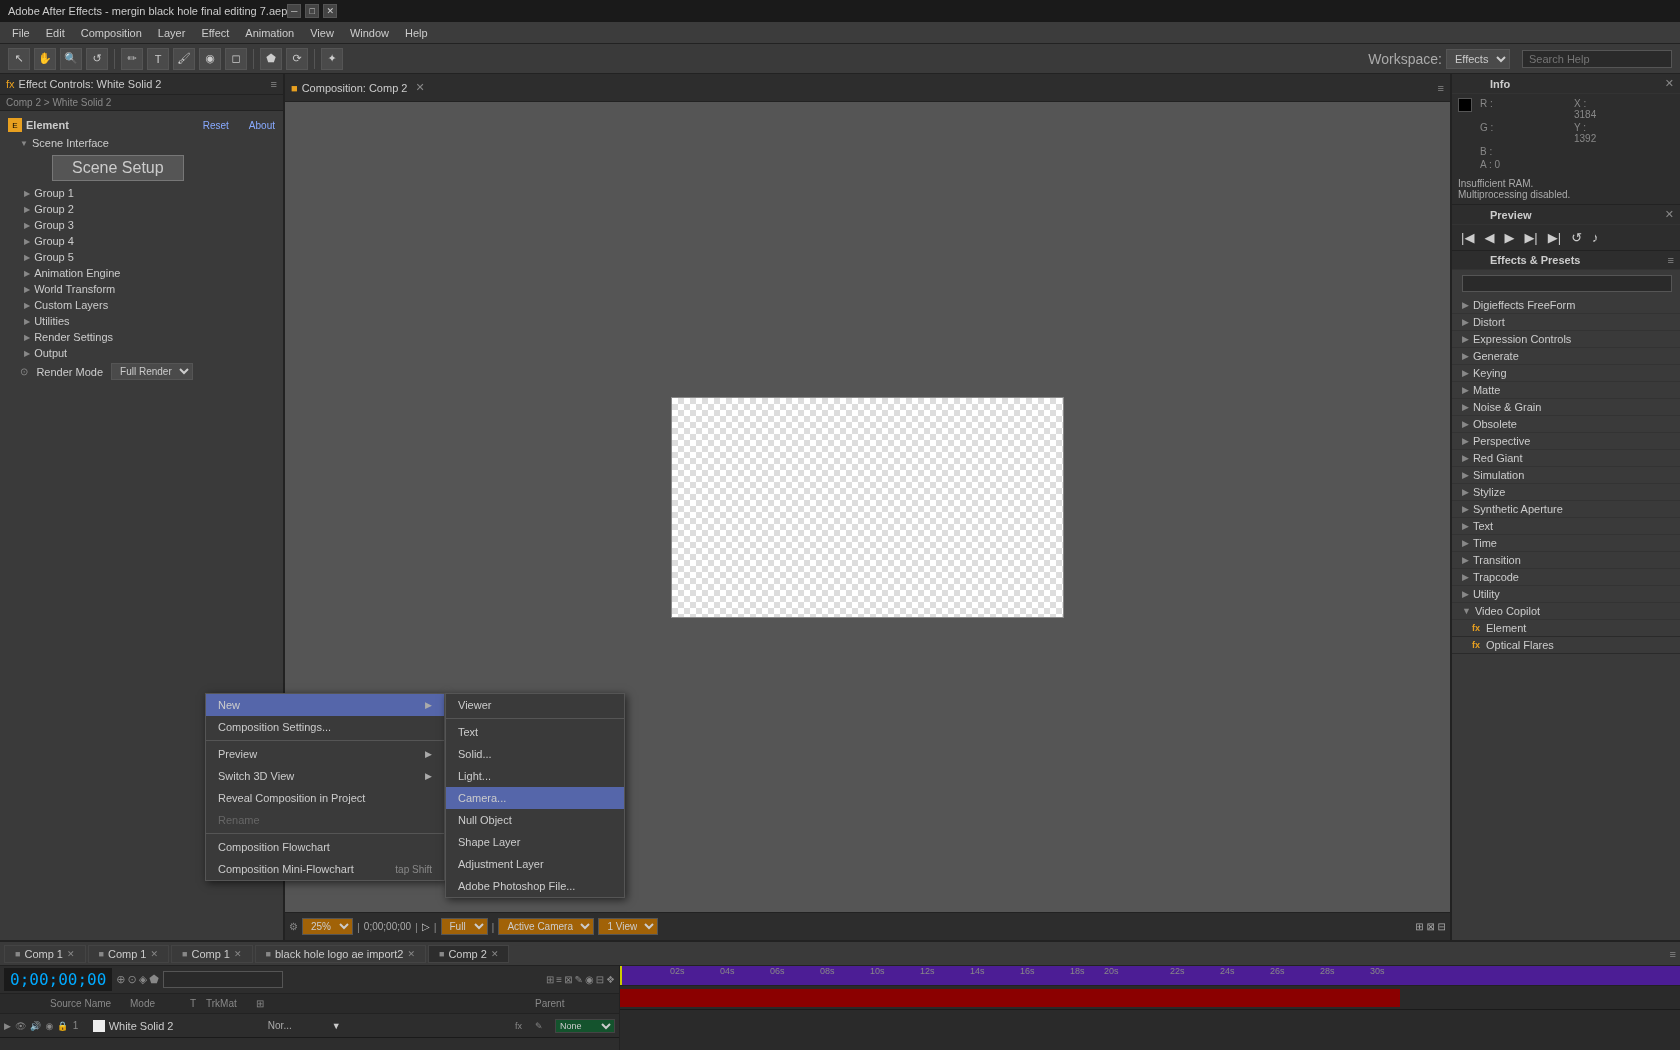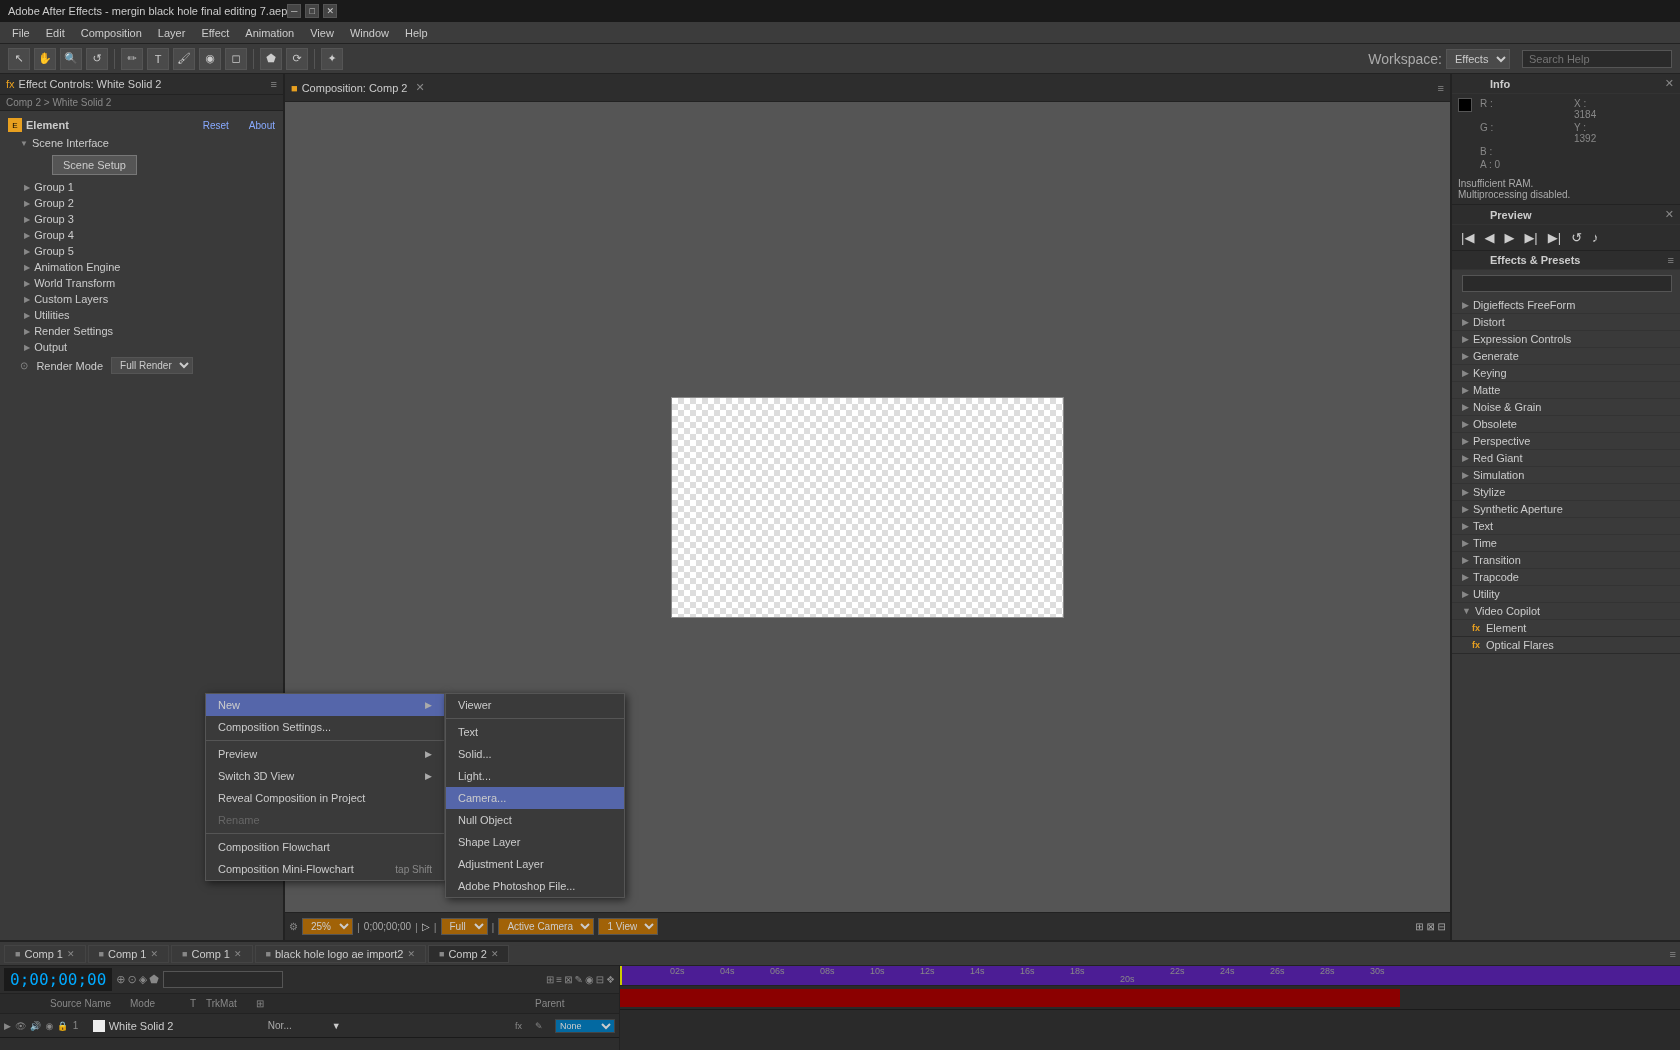--- a/index.html
+++ b/index.html
@@ -127,22 +127,22 @@
       cursor: pointer;
       display: flex;
       align-items: center;
       gap: 4px;
     }
     .tree-arrow { font-size: 8px; color: #888; }
     .scene-setup-btn {
       background: #555;
       border: 1px solid #777;
       color: #ccc;
-      padding: 3px 10px;
-      font-size: 11px;
+      padding: 3px 19px;
+      font-size: 16px;
       cursor: pointer;
       margin: 4px 0 4px 24px;
     }
     .tree-group {
       padding: 2px 4px 2px 20px;
       font-size: 11px;
       cursor: pointer;
       display: flex;
       align-items: center;
       gap: 4px;
@@ -850,21 +850,21 @@
           <span style="font-size:9px; color:#888; cursor:pointer;">◉</span>
           <span style="font-size:9px; color:#888; cursor:pointer;">🔒</span>
           <span class="layer-num">1</span>
           <div class="layer-color" style="background:#eee;"></div>
           <span class="layer-name">White Solid 2</span>
           <span class="layer-mode">Nor...</span>
           <span style="width:20px; font-size:9px;">▼</span>
           <span style="flex:1;"></span>
           <span style="width:16px; font-size:9px; color:#888;">fx</span>
           <span style="width:16px; font-size:9px; color:#888;">✎</span>
-          <select style="width:60px; background:#0369a1; border:1px solid #444; color:#ccc; font-size:9px;">
+          <select style="width:60px; background:#14532d; border:1px solid #444; color:#ccc; font-size:9px;">
             <option>None</option>
           </select>
         </div>
       </div>
     </div>
     <div id="timeline-right">
       <div id="timeline-ruler">
         <div class="ruler-mark" style="left:0px;">
             <span></span>
           </div>
@@ -888,21 +888,21 @@
           </div>
         <div class="ruler-mark" style="left:350px;">
             <span>14s</span>
           </div>
         <div class="ruler-mark" style="left:400px;">
             <span>16s</span>
           </div>
         <div class="ruler-mark" style="left:450px;">
             <span>18s</span>
           </div>
-        <div class="ruler-mark" style="left:500px;margin-top:8px;">
+        <div class="ruler-mark" style="left:484px;">
             <span>20s</span>
           </div>
         <div class="ruler-mark" style="left:550px;">
             <span>22s</span>
           </div>
         <div class="ruler-mark" style="left:600px;">
             <span>24s</span>
           </div>
         <div class="ruler-mark" style="left:650px;">
             <span>26s</span>

